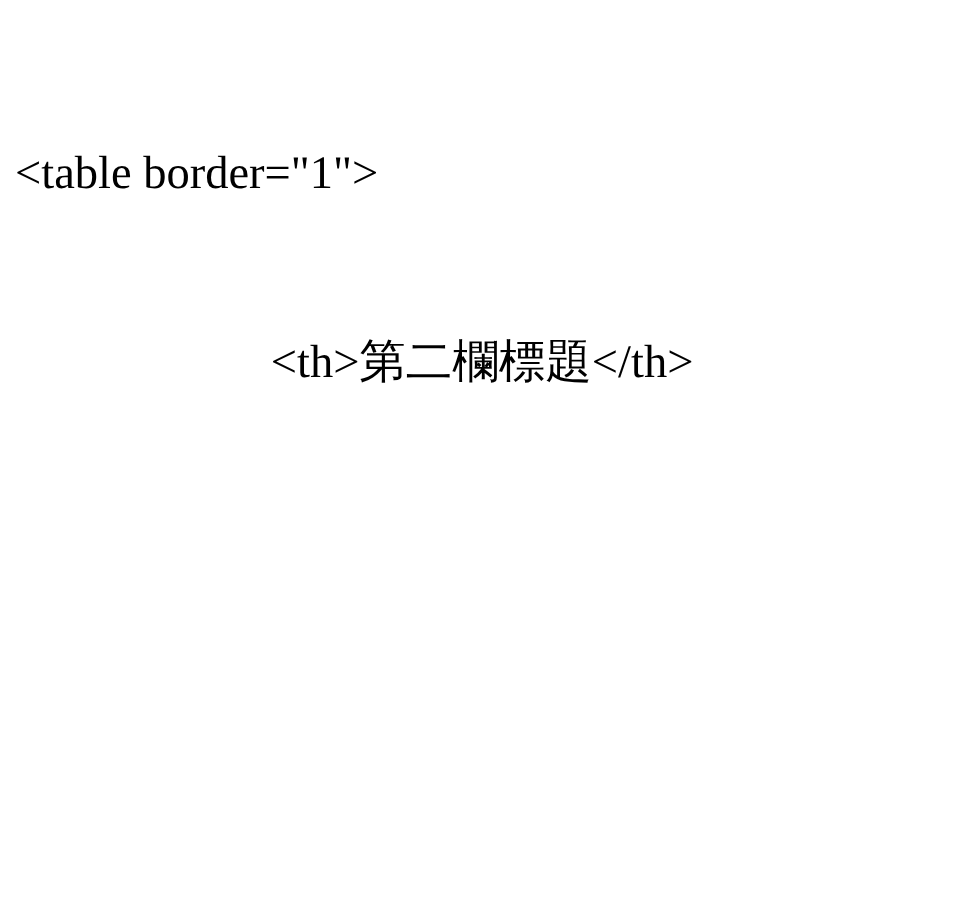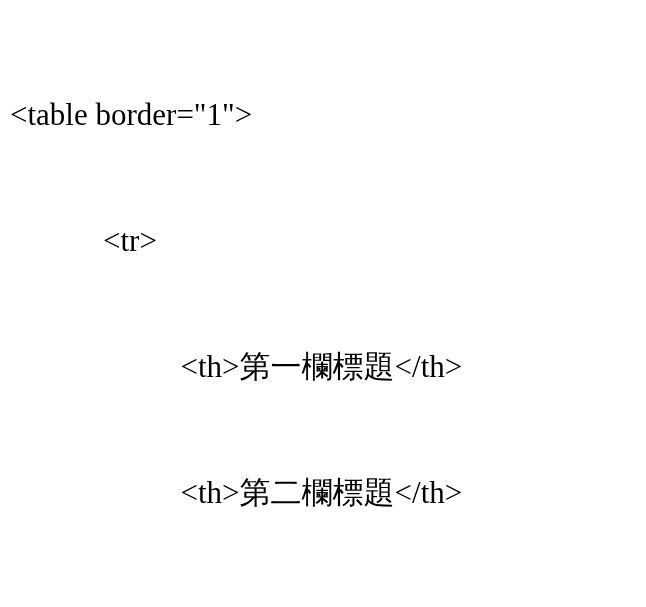--- a/index.html
+++ b/index.html
@@ -25,22 +25,20 @@
   .line {
     height: 42px;
   }
 </style>
 </head>
 <body>
 
 <div class="page">
   <div class="code-block">
     <div class="line">&lt;table border="1"&gt;</div>
-    <div class="line">            &lt;tr&gt;</div>
-    <div class="line">                      &lt;th&gt;第一欄標題&lt;/th&gt;</div>
     <div class="line">                      &lt;th&gt;第二欄標題&lt;/th&gt;</div>
     
     
     
     
     
     
     
     
     

